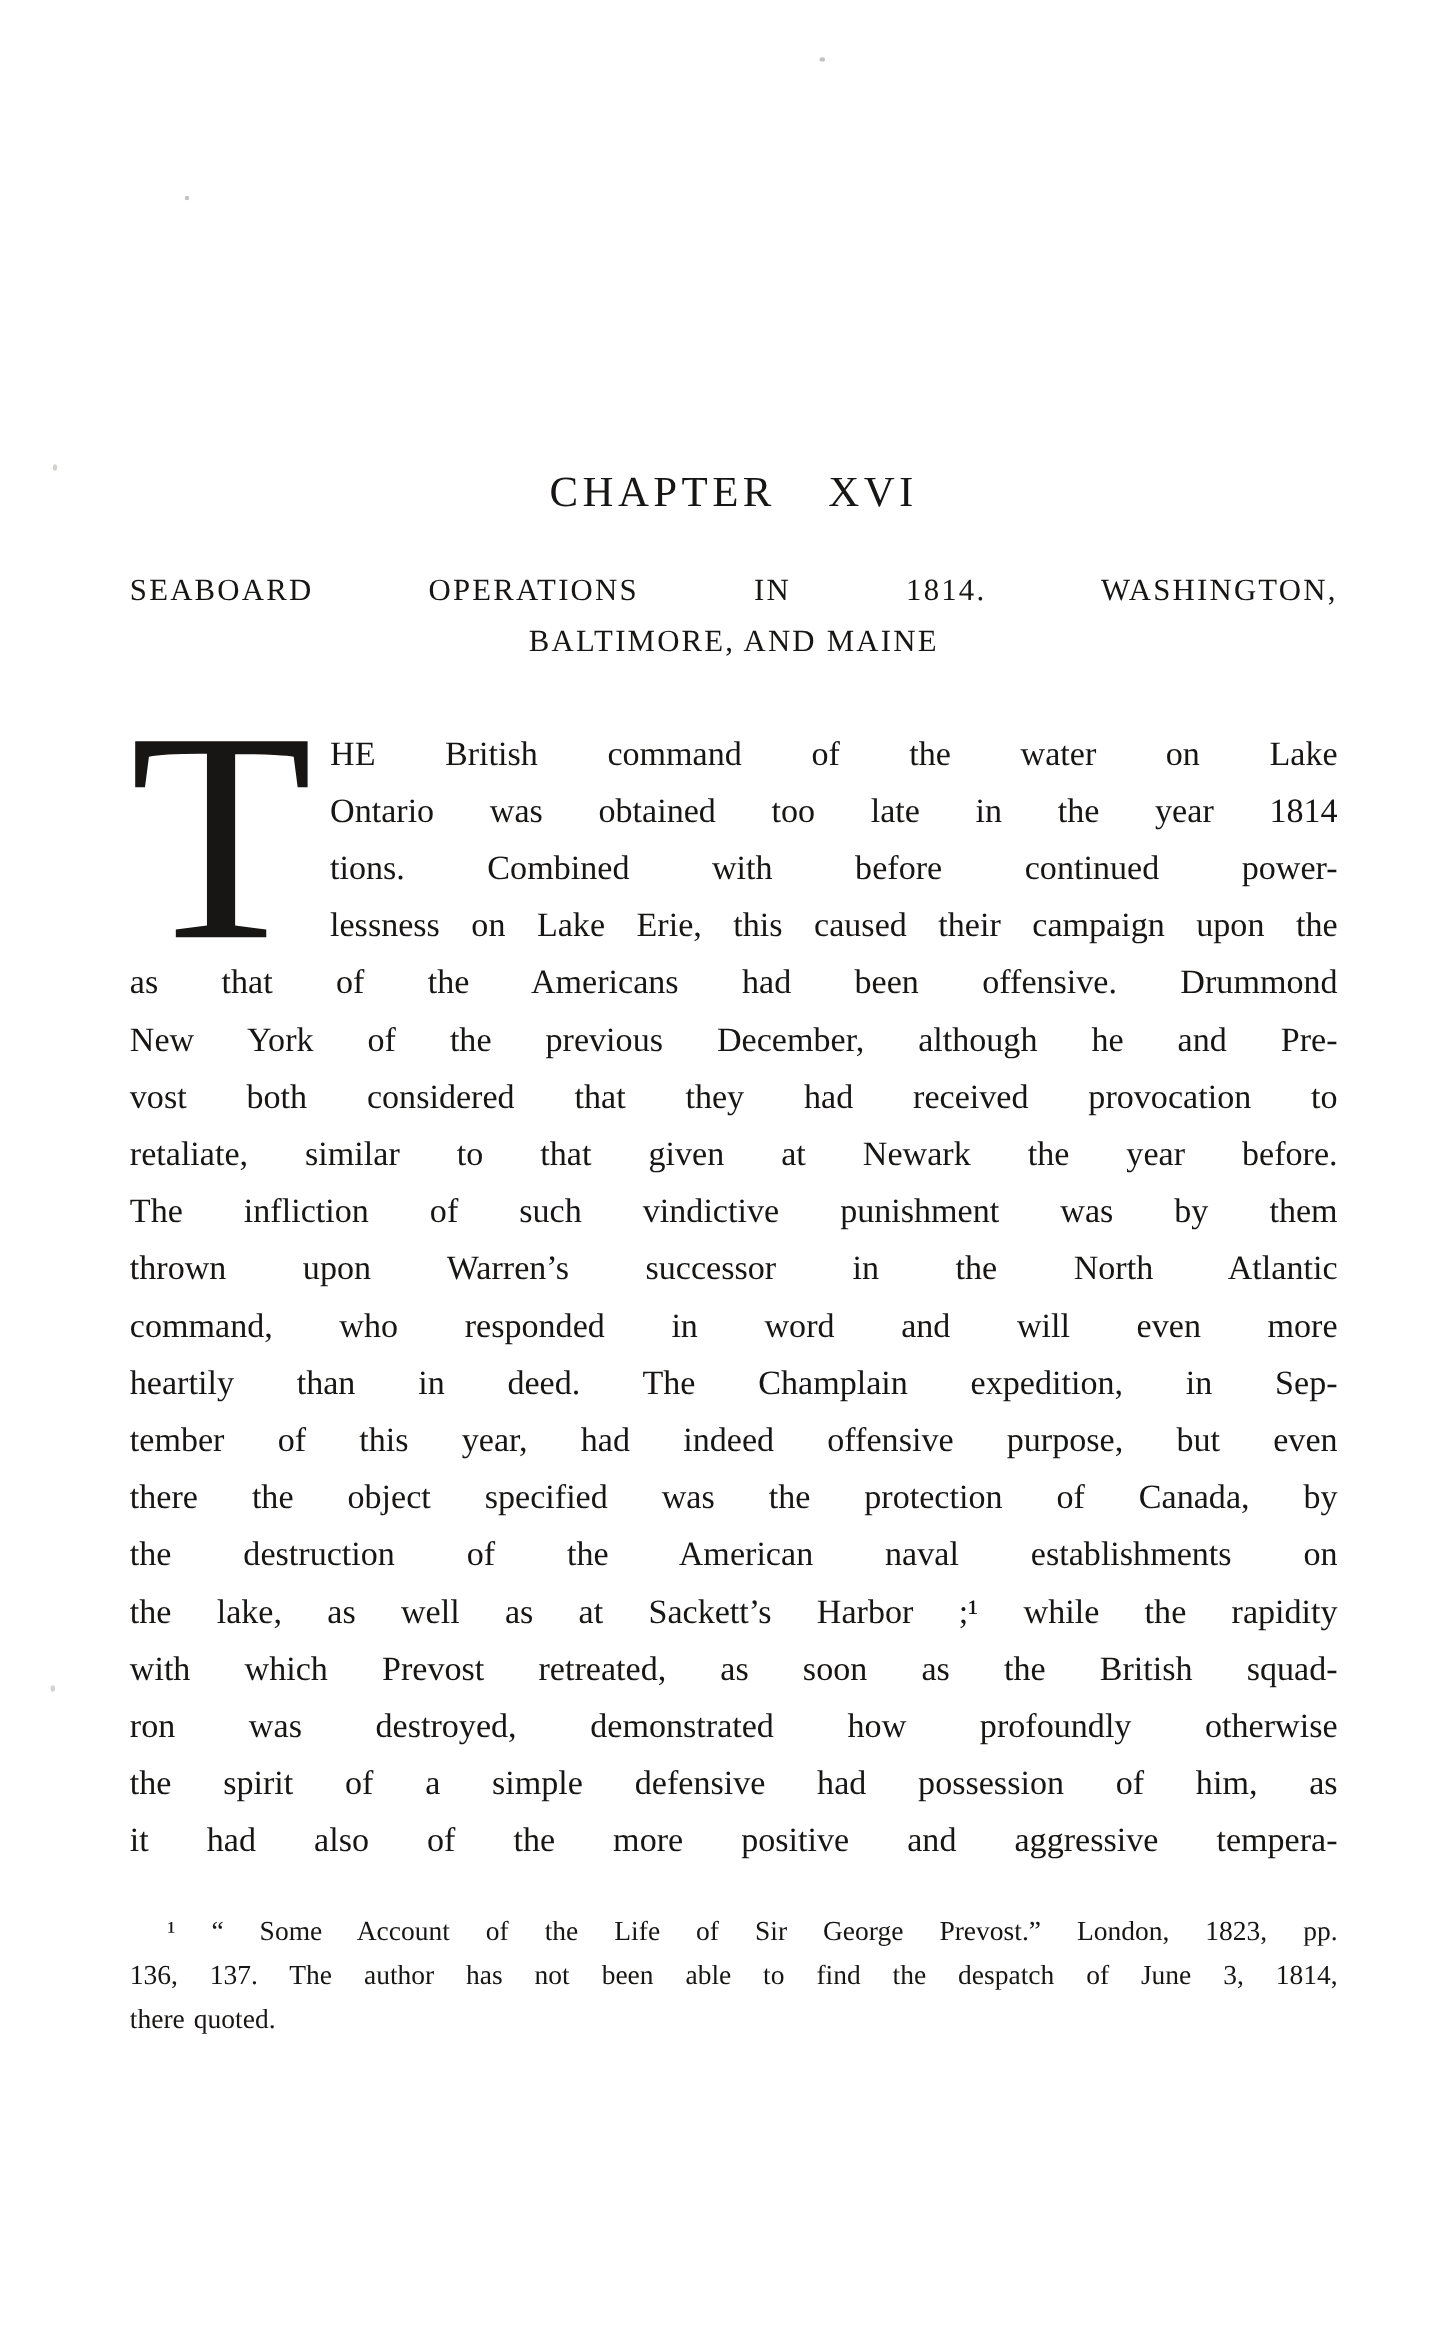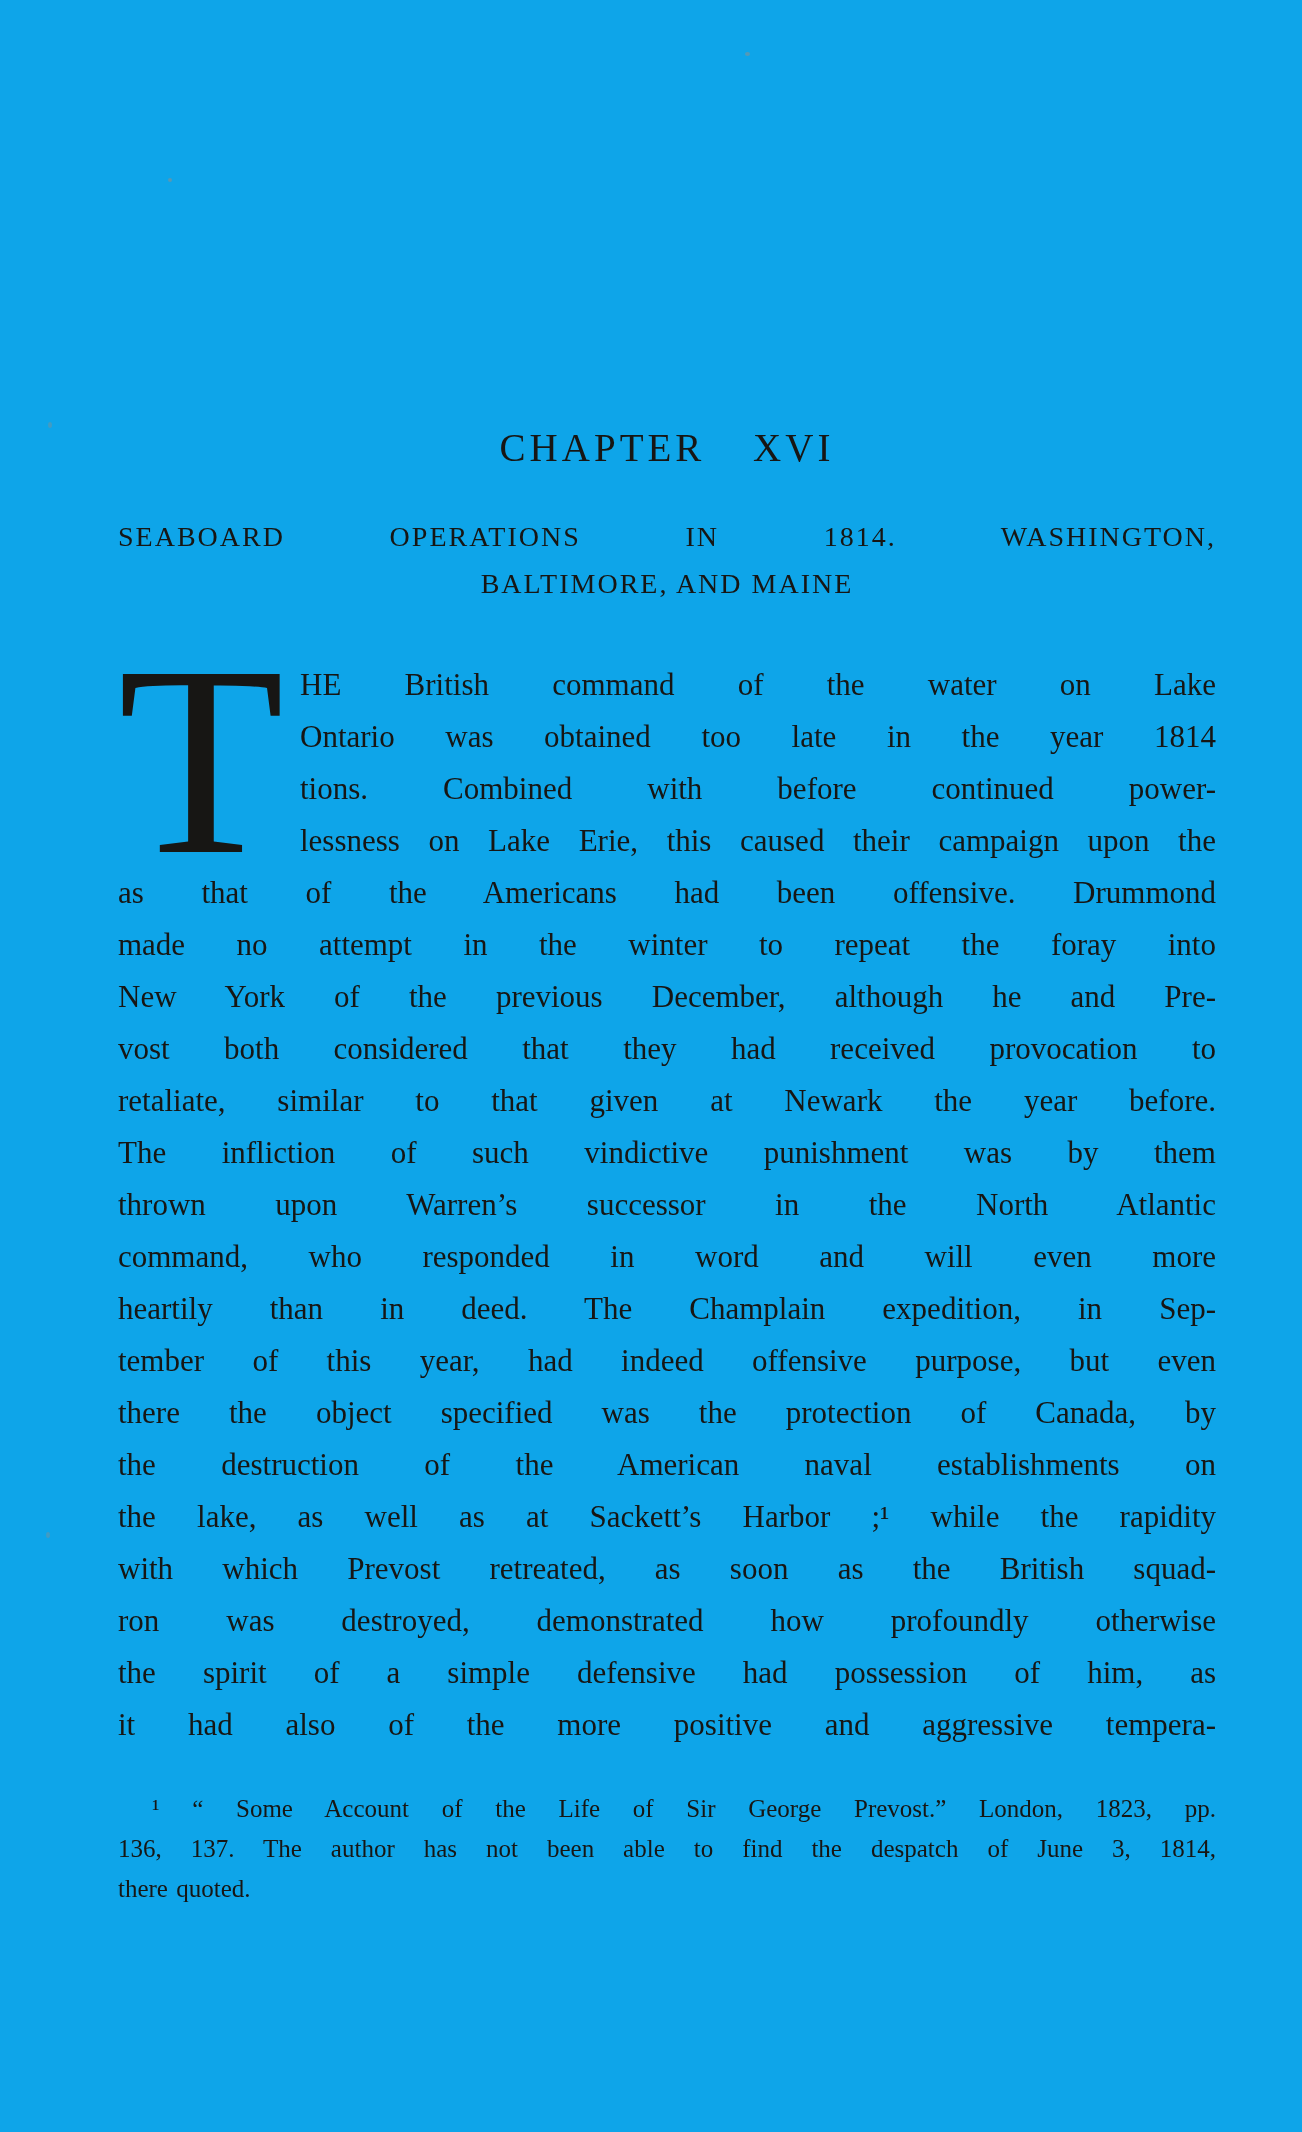--- a/index.html
+++ b/index.html
@@ -5,21 +5,21 @@
   html, body {
     margin: 0;
     padding: 0;
     background: #e9e9e7;
   }
   .page {
     position: relative;
     width: 1302px;
     height: 2132px;
     margin: 0 auto;
-    background: #0ea5e9;
+    background: #ffffff;
     color: #171614;
     font-family: "Liberation Serif", "DejaVu Serif", serif;
     overflow: hidden;
   }
   .content {
     position: absolute;
     left: 118px;
     top: 425px;
     width: 1098px;
   }
@@ -120,21 +120,20 @@
 
     <div class="body">
       <div class="dropcap">
         <span>T</span>
       </div>
       <div class="line">HE British command of the water on Lake</div>
       <div class="line">Ontario was obtained too late in the year 1814</div>
       <div class="line">tions.  Combined with before continued power-</div>
       <div class="line">lessness on Lake Erie, this caused their campaign upon the</div>
       <div class="line">as that of the Americans had been offensive.  Drummond</div>
-      <div class="line">made no attempt in the winter to repeat the foray into</div>
       <div class="line">New York of the previous December, although he and Pre-</div>
       <div class="line">vost both considered that they had received provocation to</div>
       <div class="line">retaliate, similar to that given at Newark the year before.</div>
       <div class="line">The infliction of such vindictive punishment was by them</div>
       <div class="line">thrown upon Warren’s successor in the North Atlantic</div>
       <div class="line">command, who responded in word and will even more</div>
       <div class="line">heartily than in deed.  The Champlain expedition, in Sep-</div>
       <div class="line">tember of this year, had indeed offensive purpose, but even</div>
       <div class="line">there the object specified was the protection of Canada, by</div>
       <div class="line">the destruction of the American naval establishments on</div>

